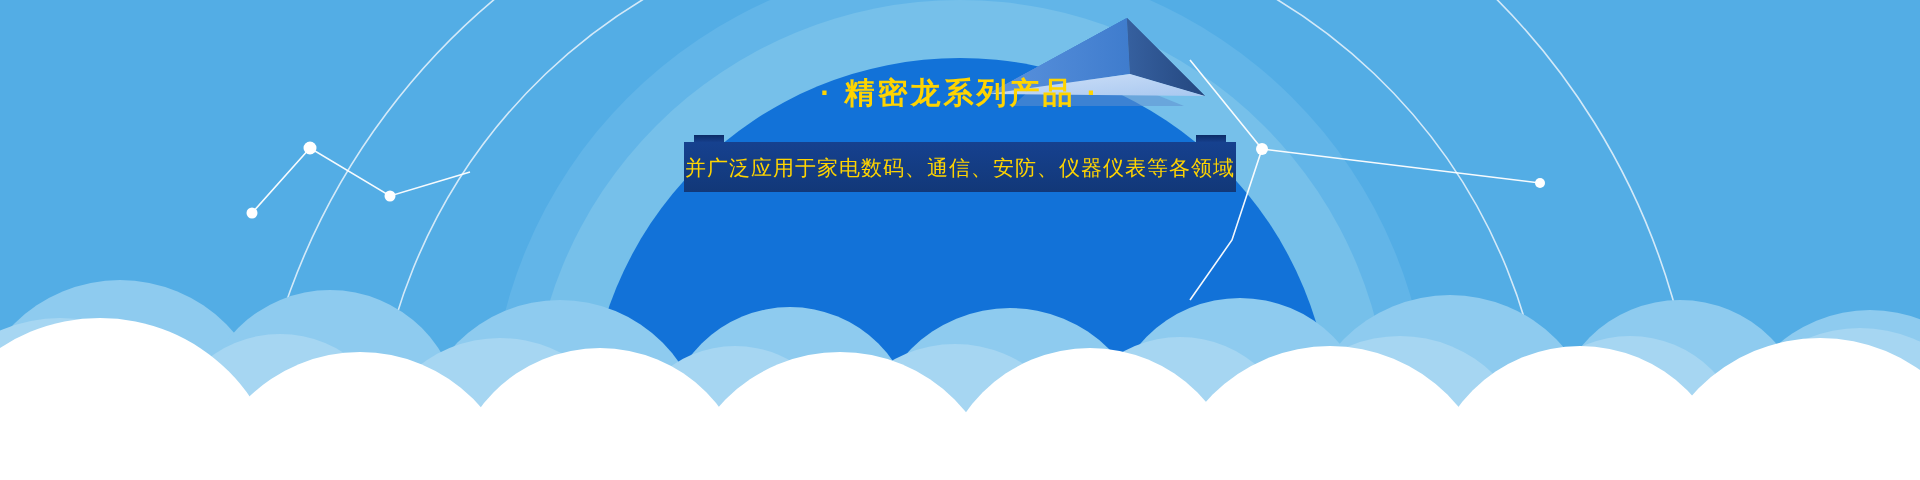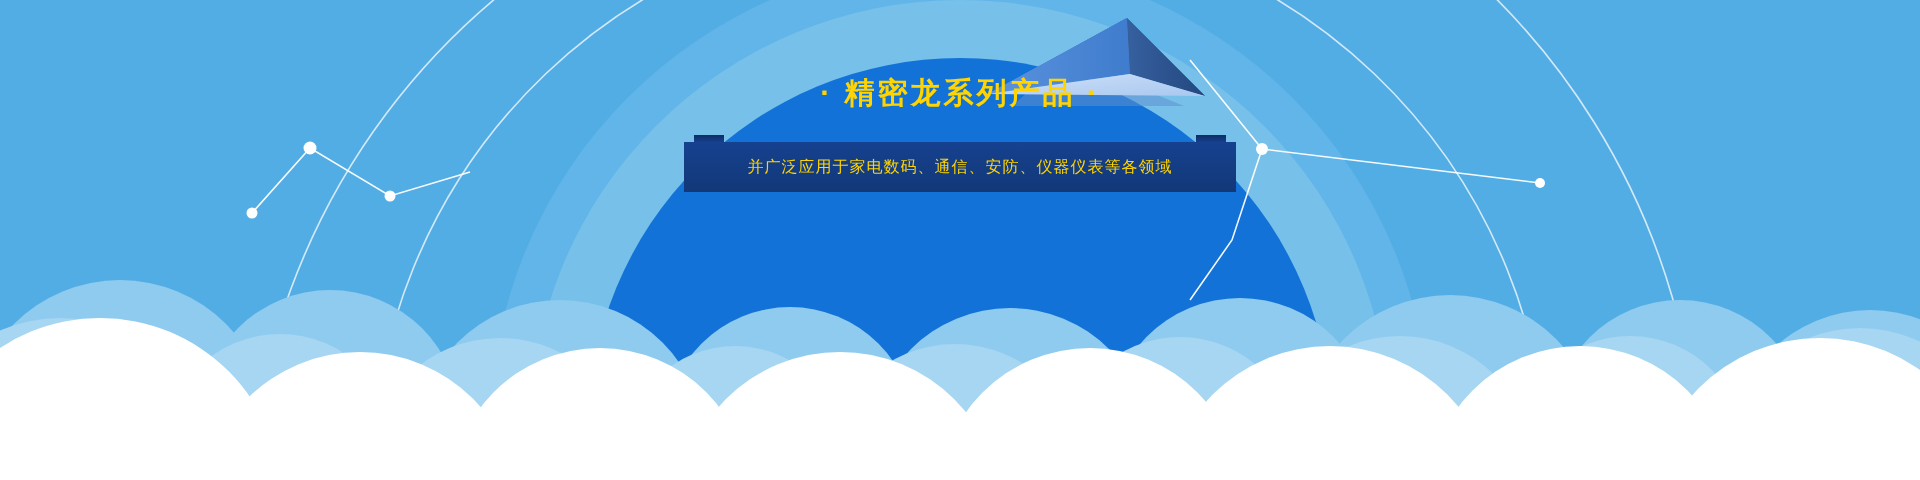--- a/index.html
+++ b/index.html
@@ -41,21 +41,21 @@
   }
   .ribbon-fold.left{left:10px;clip-path:polygon(0 0,100% 0,100% 100%,0 100%);
     background:linear-gradient(180deg,#0c2c66,#163f8c);}
   .ribbon-fold.right{right:10px;background:linear-gradient(180deg,#0c2c66,#163f8c);}
   #ribbon{
     position:absolute;left:0;top:0;width:552px;height:50px;
     background:linear-gradient(180deg,#16418f 0%,#123878 100%);
     display:flex;align-items:center;justify-content:center;
   }
   #ribbon-text{
-    font-size:16px;color:#ffd400;letter-spacing:1px;
+    font-size:21px;color:#ffd400;letter-spacing:1px;
     line-height:1;white-space:nowrap;
   }
 </style>
 </head>
 <body>
 
 <div id="banner">
 
   <svg id="bg-svg" viewBox="0 0 1920 480" preserveAspectRatio="none" aria-hidden="true">
     <defs>

